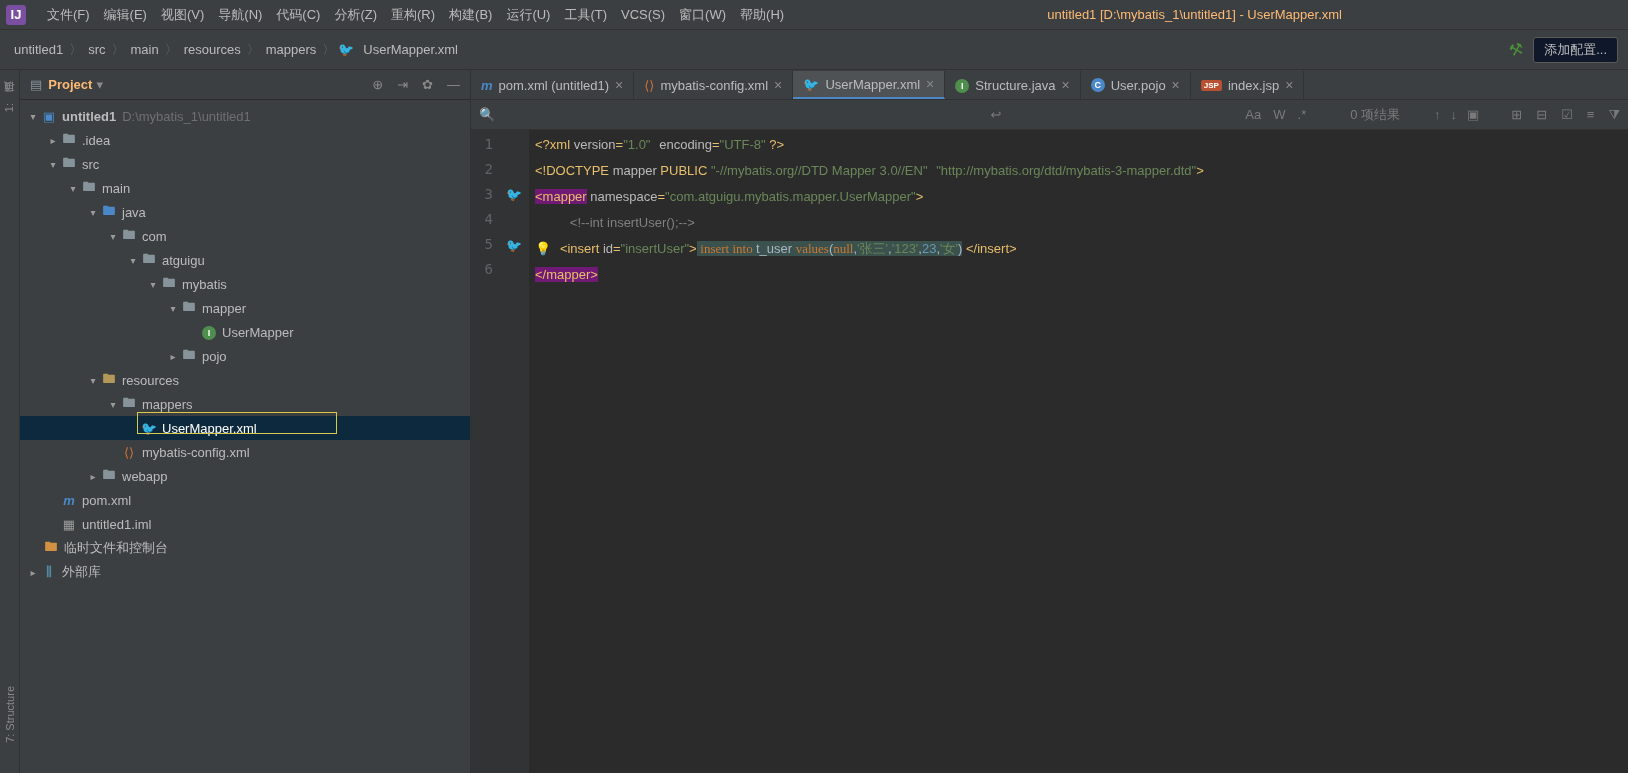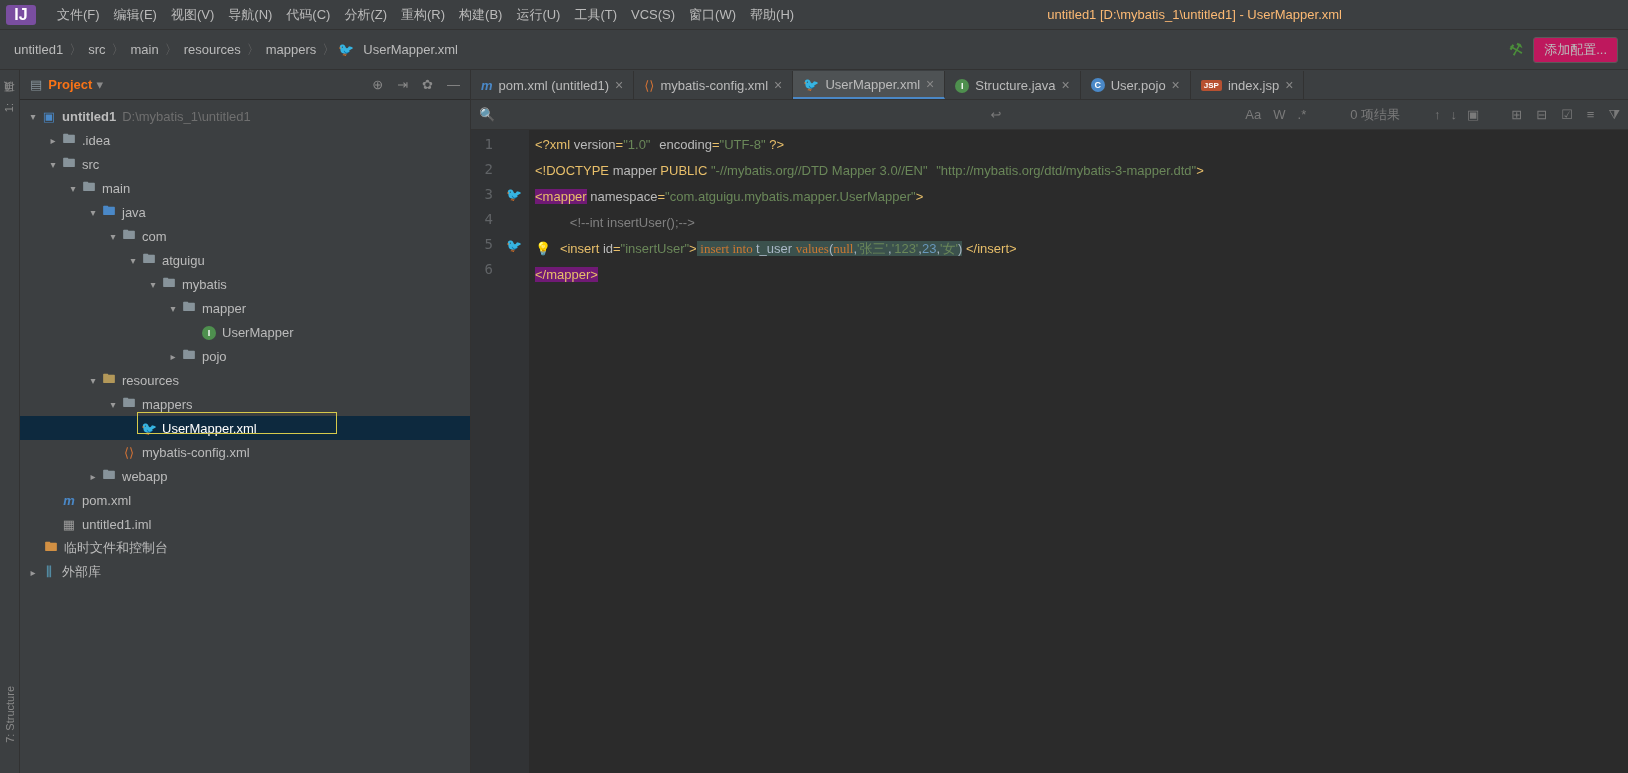--- a/index.html
+++ b/index.html
@@ -1,34 +1,34 @@
 <!DOCTYPE html>
 <html><head>
 <meta charset="utf-8">
 <style>
 * { margin:0; padding:0; box-sizing:border-box; font-family:"Segoe UI",Arial,sans-serif; font-size:13px; }
 body { background:#2b2b2b; color:#bbbbbb; width:1628px; height:773px; overflow:hidden; }
 .menubar { height:30px; background:#3c3f41; display:flex; align-items:center; padding:0 6px; border-bottom:1px solid #323232; }
-.menubar .logo { width:30px; height:20px; background:#7a4ea0; border-radius:3px; margin-right:14px; display:flex; align-items:center; justify-content:center; color:#fff; font-weight:bold; font-size:16px;}
+.menubar .logo { width:20px; height:20px; background:#7a4ea0; border-radius:3px; margin-right:14px; display:flex; align-items:center; justify-content:center; color:#fff; font-weight:bold; font-size:13px;}
 .menubar .mi { padding:0 7px; color:#bbb; cursor:default; }
 .menubar .title { margin-left:auto; color:#fdba74; margin-right:280px; }
 .navbar { height:40px; background:#3c3f41; display:flex; align-items:center; border-bottom:1px solid #323232; }
 .crumbs { display:flex; align-items:center; padding-left:10px; }
 .crumb { color:#bbb; padding:0 4px; }
 .sep { color:#6a6a6a; padding:0 2px; }
 .navbar .right { margin-left:auto; display:flex; align-items:center; gap:10px; padding-right:10px; }
 .build-icon { color:#4b8d3a; font-size:16px; transform:rotate(-15deg); }
-.addcfg { background:#be185d; border:1px solid #5a5a5a; color:#bbb; padding:3px 10px; border-radius:3px; }
+.addcfg { background:#0f172a; border:1px solid #5a5a5a; color:#bbb; padding:3px 10px; border-radius:3px; }
 .main { display:flex; height:calc(100% - 70px); }
 .leftrail { width:20px; background:#3c3f41; border-right:1px solid #323232; display:flex; flex-direction:column; align-items:center; }
 .leftrail .lab { writing-mode:vertical-lr; transform:rotate(180deg); color:#8a8a8a; font-size:11px; margin-top:30px; }
 .leftrail .lab2 { writing-mode:vertical-lr; transform:rotate(180deg); color:#8a8a8a; font-size:11px; margin-top:auto; margin-bottom:30px; }
 .sidebar { width:451px; background:#3c3f41; border-right:1px solid #323232; display:flex; flex-direction:column; }
 .sb-head { height:30px; display:flex; align-items:center; padding:0 10px; border-bottom:1px solid #2b2b2b; }
-.sb-head .ttl { color:#f97316; font-weight:bold; }
+.sb-head .ttl { color:#fdba74; font-weight:bold; }
 .sb-head .dd { margin-left:4px; color:#8a8a8a; }
 .sb-head .tools { margin-left:auto; display:flex; gap:14px; color:#8a8a8a; }
 .tree { flex:1; overflow:auto; padding-top:4px; }
 .node { display:flex; align-items:center; height:24px; cursor:default; white-space:nowrap; }
 .arrow { width:14px; text-align:center; color:#9a9a9a; font-size:10px; }
 .ic { width:18px; text-align:center; margin-right:4px; }
 .folder { color:#87939a; }
 .folder-blue { color:#4a88c7; }
 .m-ic { color:#4a88c7; font-weight:bold; font-style:italic; }
 .xml-ic { color:#d07236; }

